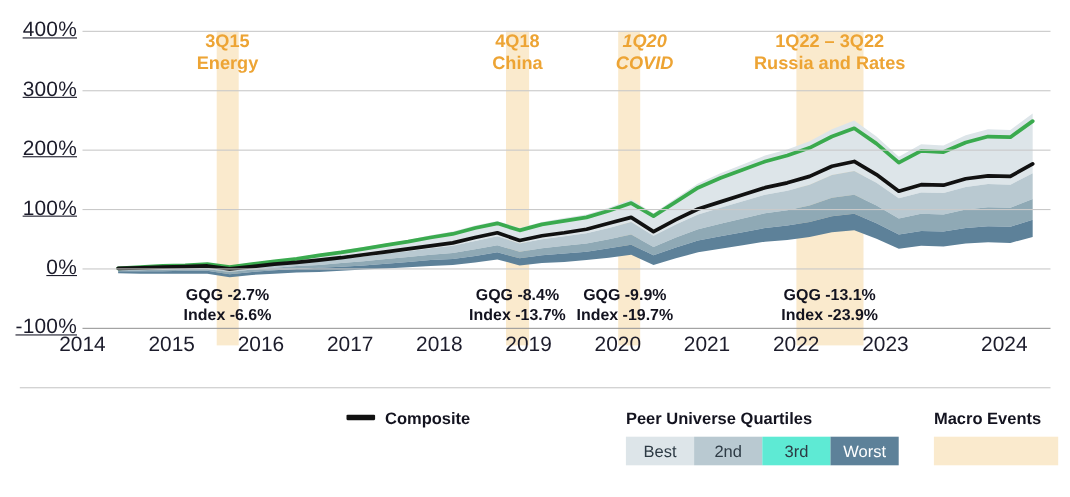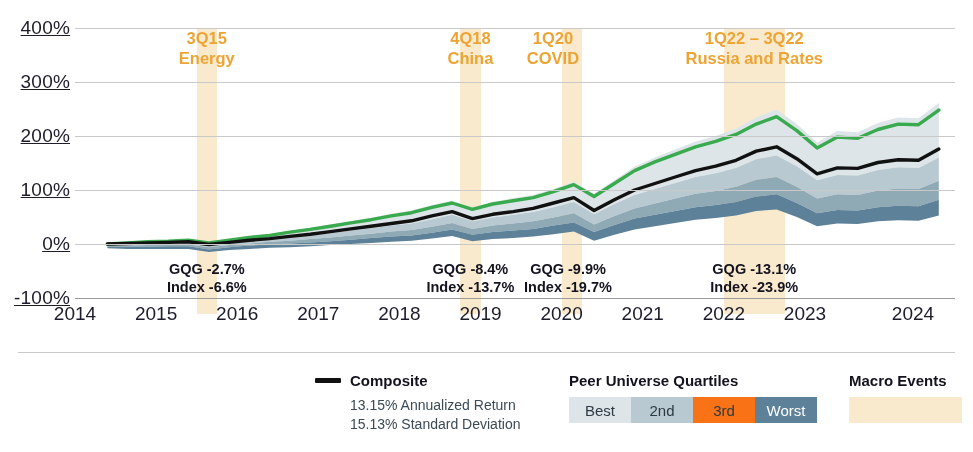--- a/index.html
+++ b/index.html
@@ -71,21 +71,21 @@
       </div>
     <div id="evt-labels">
         <div class="evt-label" style="left: 66.7972px; width: 280px; top: 28px;">
           <div>3Q15</div>
           <div>Energy</div>
         </div>
         <div class="evt-label" style="left: 330.392px; width: 280px; top: 28px;">
           <div>4Q18</div>
           <div>China</div>
         </div>
-        <div class="evt-label" style="left: 413px; width: 280px; top: 28px;">
+        <div class="evt-label" style="left: 446px; width: 280px; top: 28px; font-style: italic;">
           <div>1Q20</div>
           <div>COVID</div>
         </div>
         <div class="evt-label" style="left: 614.263px; width: 280px; top: 28px;">
           <div>1Q22 – 3Q22</div>
           <div>Russia and Rates</div>
         </div>
       </div>
     <div id="notes">
         <div class="note" style="left: 116.797px; width: 180px; top: 260px; text-align: center;">
@@ -121,32 +121,28 @@
   </div>
 
   <div id="legend">
     <div id="legend-rule"></div>
 
 
     <div style="position:absolute;left:315px;top:20px;">
       <div class="lg-title">
         <span class="swatch-line" id="sw-bm" style="background: rgb(17, 17, 17);"></span><span>Composite</span>
       </div>
-      <div style="margin-left:35px;margin-top:7px;">
-        <div class="lg-sub">13.15% Annualized Return</div>
-        <div class="lg-sub">15.13% Standard Deviation</div>
-      </div>
     </div>
 
     <div style="position:absolute;left:569px;top:20px;">
       <div class="lg-title">Peer Universe Quartiles</div>
       <div class="q-row" id="quartile-row">
           <div class="q-cell" style="background: rgb(221, 229, 233);">Best</div>
           <div class="q-cell" style="background: rgb(185, 201, 209);">2nd</div>
-          <div class="q-cell" style="background: #f97316;">3rd</div>
+          <div class="q-cell" style="background: #5eead4;">3rd</div>
           <div class="q-cell" style="background: rgb(93, 129, 153); color: rgb(255, 255, 255);">Worst</div>
         </div>
     </div>
 
     <div style="position:absolute;left:849px;top:20px;">
       <div class="lg-title">Macro Events</div>
       <div id="macro-swatch" style="background: rgb(250, 234, 205);"></div>
     </div>
   </div>
 

